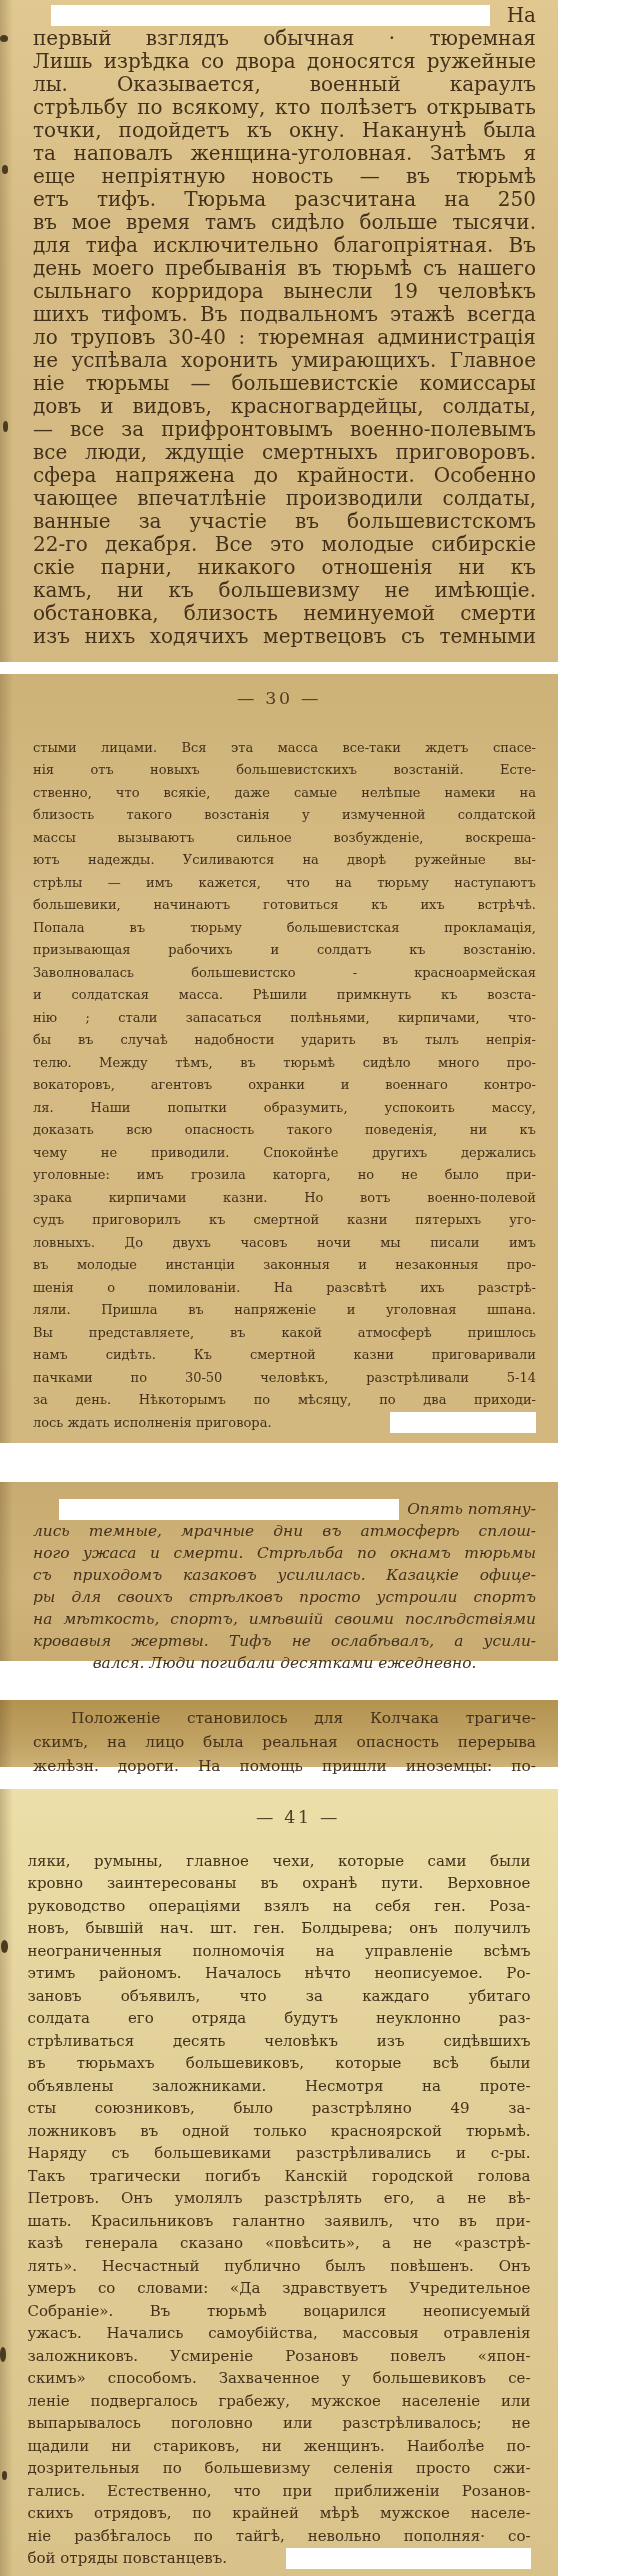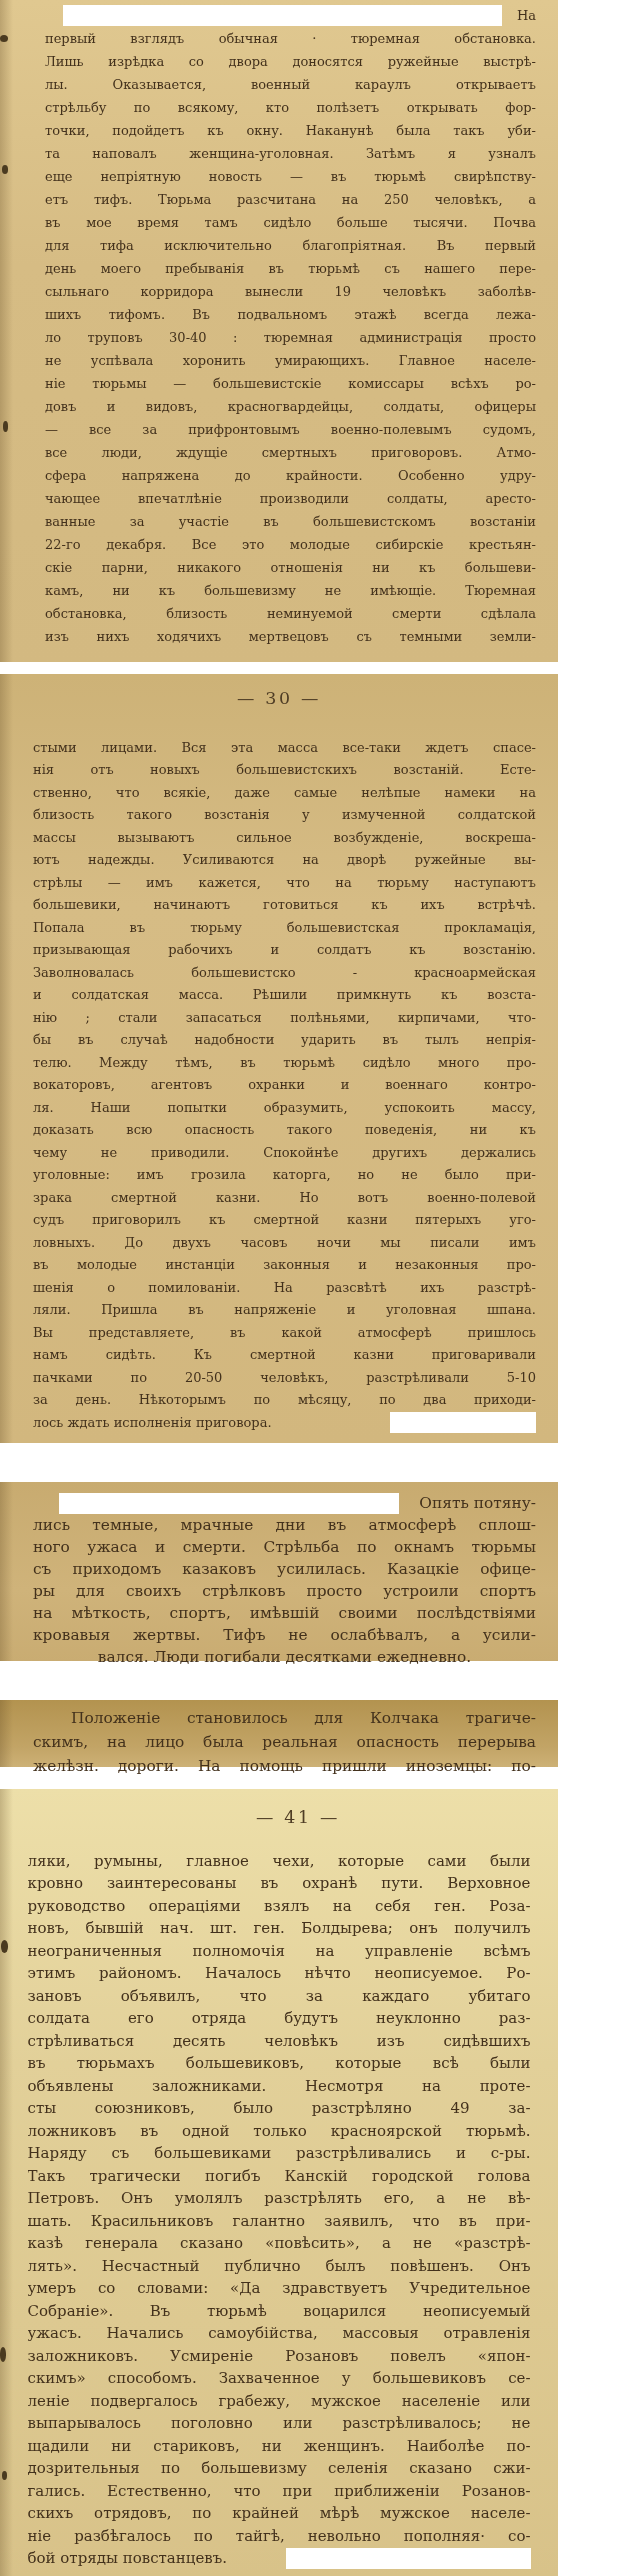--- a/index.html
+++ b/index.html
@@ -11,36 +11,36 @@
   .sC{top:1482px;height:179px;background:linear-gradient(180deg,#c8ab70 0%,#cfb37a 60%,#c9ac72 100%);}
   .sD{top:1700px;height:67px;background:linear-gradient(180deg,#b3934f 0%,#c2a466 70%,#cdb176 100%);}
   .sE{top:1789px;height:787px;background:linear-gradient(180deg,#eddfa9 0%,#e2d099 35%,#d8c289 100%);}
   .edge{position:absolute;left:0;top:0;bottom:0;width:13px;
         background:linear-gradient(90deg,rgba(92,68,30,.28),rgba(92,68,30,0));pointer-events:none;}
   .speck{position:absolute;background:#4a3a20;border-radius:50%;}
   .text-col{position:relative;margin-left:33px;width:503px;}
   .sE .text-col{margin-left:27.5px;}
   .line{text-align:justify;text-align-last:justify;-moz-text-align-last:justify;
         white-space:normal;overflow:hidden;}
-  .sA .line{font-size:13px;line-height:23px;height:23px;margin-left:12px;}
+  .sA .line{font-size:20px;line-height:23px;height:23px;}
   .sB .line{font-size:13px;line-height:22.5px;height:22.5px;}
   .sC .line{font-size:15.4px;line-height:22px;height:22px;}
   .sD .line{font-size:15.4px;line-height:24px;height:24px;}
   .sE .line{font-size:15px;line-height:22.5px;height:22.5px;}
   .line.flex{display:flex;align-items:center;justify-content:space-between;text-align:left;text-align-last:left;}
   .line.flexl{display:flex;align-items:center;justify-content:flex-start;text-align:left;text-align-last:left;flex-direction:column;}
   .redact{background:#ffffff;height:21px;flex:0 0 auto;}
   .redact.ml{margin-left:auto;}
   .page-header{text-align:center;font-size:17.4px;letter-spacing:2.7px;color:#4f3d25;}
   .sB .page-header{margin-top:11px;height:27.5px;line-height:27.5px;}
   .sB .text-col{margin-top:24px;}
   .sE .page-header{margin-top:14.6px;height:26px;line-height:26px;margin-left:38px;}
   .sE .text-col{margin-top:20px;}
   .sA .text-col{padding-top:3.7px;}
-  .sC .text-col{padding-top:10px;}
+  .sC .text-col{padding-top:16px;font-style:italic;}
   .sD .text-col{padding-top:6.4px;}
 </style>
 </head>
 <body>
 
 <div id="page">
 
   <section class="slice sA">
     <div class="edge"></div>
     <div class="speck" style="left:1.8px;top:165px;width:6.4px;height:9.2px;"></div>
@@ -98,29 +98,29 @@
         <div class="line"><span>Заволновалась большевистско - красноармейская</span></div>
         <div class="line"><span>и солдатская масса. Рѣшили примкнуть къ возста-</span></div>
         <div class="line"><span>нію ; стали запасаться полѣньями, кирпичами, что-</span></div>
         <div class="line"><span>бы въ случаѣ надобности ударить въ тылъ непрія-</span></div>
         <div class="line"><span>телю. Между тѣмъ, въ тюрьмѣ сидѣло много про-</span></div>
         <div class="line"><span>вокаторовъ, агентовъ охранки и военнаго контро-</span></div>
         <div class="line"><span>ля. Наши попытки образумить, успокоить массу,</span></div>
         <div class="line"><span>доказать всю опасность такого поведенія, ни къ</span></div>
         <div class="line"><span>чему не приводили. Спокойнѣе другихъ держались</span></div>
         <div class="line"><span>уголовные: имъ грозила каторга, но не было при-</span></div>
-        <div class="line"><span>зрака смертной казни. Но вотъ военно-полевой</span></div>
+        <div class="line"><span>зрака кирпичами казни. Но вотъ военно-полевой</span></div>
         <div class="line"><span>судъ приговорилъ къ смертной казни пятерыхъ уго-</span></div>
         <div class="line"><span>ловныхъ. До двухъ часовъ ночи мы писали имъ</span></div>
         <div class="line"><span>въ молодые инстанціи законныя и незаконныя про-</span></div>
         <div class="line"><span>шенія о помилованіи. На разсвѣтѣ ихъ разстрѣ-</span></div>
         <div class="line"><span>ляли. Пришла въ напряженіе и уголовная шпана.</span></div>
         <div class="line"><span>Вы представляете, въ какой атмосферѣ пришлось</span></div>
         <div class="line"><span>намъ сидѣть. Къ смертной казни приговаривали</span></div>
-        <div class="line"><span>пачками по 20-50 человѣкъ, разстрѣливали 5-10</span></div>
+        <div class="line"><span>пачками по 30-50 человѣкъ, разстрѣливали 5-14</span></div>
         <div class="line"><span>за день. Нѣкоторымъ по мѣсяцу, по два приходи-</span></div>
         <div class="line flex">
           <span>лось ждать исполненія приговора.</span>
           <div class="redact ml" style="width: 146px;"></div>
         </div>
       </div>
   </section>
 
   <section class="slice sC">
     <div class="edge"></div>
@@ -178,21 +178,21 @@
         <div class="line"><span>казѣ генерала сказано «повѣсить», а не «разстрѣ-</span></div>
         <div class="line"><span>лять». Несчастный публично былъ повѣшенъ. Онъ</span></div>
         <div class="line"><span>умеръ со словами: «Да здравствуетъ Учредительное</span></div>
         <div class="line"><span>Собраніе». Въ тюрьмѣ воцарился неописуемый</span></div>
         <div class="line"><span>ужасъ. Начались самоубійства, массовыя отравленія</span></div>
         <div class="line"><span>заложниковъ. Усмиреніе Розановъ повелъ «япон-</span></div>
         <div class="line"><span>скимъ» способомъ. Захваченное у большевиковъ се-</span></div>
         <div class="line"><span>леніе подвергалось грабежу, мужское населеніе или</span></div>
         <div class="line"><span>выпарывалось поголовно или разстрѣливалось; не</span></div>
         <div class="line"><span>щадили ни стариковъ, ни женщинъ. Наиболѣе по-</span></div>
-        <div class="line"><span>дозрительныя по большевизму селенія сказано сжи-</span></div>
+        <div class="line"><span>дозрительныя по большевизму селенія просто сжи-</span></div>
         <div class="line"><span>гались. Естественно, что при приближеніи Розанов-</span></div>
         <div class="line"><span>скихъ отрядовъ, по крайней мѣрѣ мужское населе-</span></div>
         <div class="line"><span>ніе разбѣгалось по тайгѣ, невольно пополняя· со-</span></div>
         <div class="line flex">
           <span>бой отряды повстанцевъ.</span>
           <div class="redact ml" style="width: 245px;"></div>
         </div>
       </div>
   </section>
 

